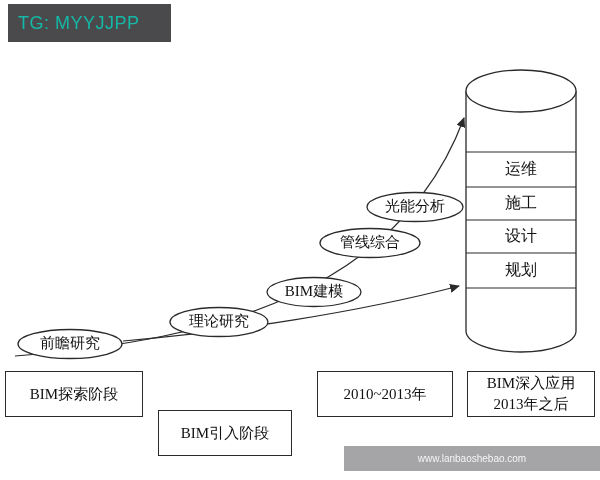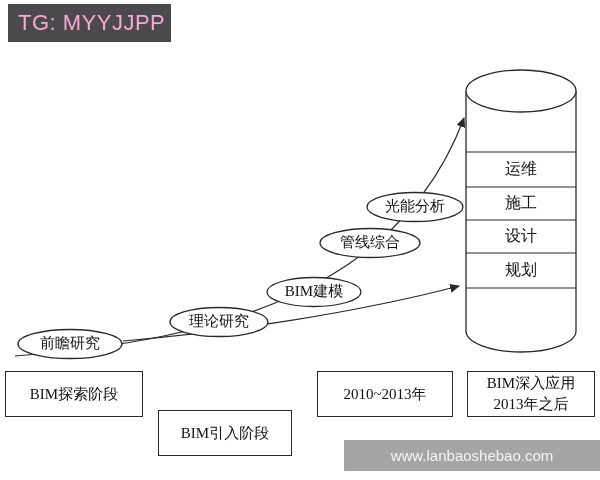--- a/index.html
+++ b/index.html
@@ -3,44 +3,44 @@
 <meta charset="utf-8">
 <style>
   * { margin:0; padding:0; box-sizing:border-box; }
   html,body { background:#ffffff; }
   .canvas {
     position:relative; width:600px; height:480px; background:#ffffff;
     font-family:"Liberation Serif","DejaVu Serif",serif; overflow:hidden;
   }
   .tg-badge {
     position:absolute; left:8px; top:4px; width:163px; height:38px;
-    background:#4a4a4c; color:#f9a8d4;
+    background:#4a4a4c; color:#14b8a6;
     font-family:"Liberation Sans","DejaVu Sans",sans-serif;
-    font-size:22px; line-height:38px; padding-left:10px; letter-spacing:0.5px;
+    font-size:18px; line-height:38px; padding-left:10px; letter-spacing:0.5px;
   }
   svg.diagram { position:absolute; left:0; top:0; }
   .shape { fill:#ffffff; stroke:#2a2a2a; stroke-width:1.3; }
   .layer-line { stroke:#2a2a2a; stroke-width:1.1; }
   .arrowline { fill:none; stroke:#2a2a2a; stroke-width:1.2; }
   .svg-label {
     font-family:"Liberation Serif","DejaVu Serif",serif;
     font-size:16px; fill:#111111; text-anchor:middle; dominant-baseline:middle;
   }
   .bubble-label { font-size:15px; }
   .stage-box {
     position:absolute; top:371px; height:46px; background:#ffffff;
     border:1px solid #2a2a2a; color:#111111;
     display:flex; flex-direction:column; align-items:center; justify-content:center;
     font-size:15px; line-height:21px; text-align:right;
   }
   .stage-box .stage-title, .stage-box .stage-period { display:block; }
   .site-watermark {
-    position:absolute; right:0; bottom:9px; width:256px; height:31px;
+    position:absolute; right:0; bottom:9px; width:256px; height:25px;
     background:#a5a5a7; color:#f5f5f5;
-    font-family:"Liberation Sans","DejaVu Sans",sans-serif; font-size:15px;
+    font-family:"Liberation Sans","DejaVu Sans",sans-serif; font-size:10px;
     display:flex; align-items:center; justify-content:center;
   }
 </style>
 </head>
 <body>
 
 <div class="canvas">
 
   <div class="tg-badge">TG: MYYJJPP</div>
 

